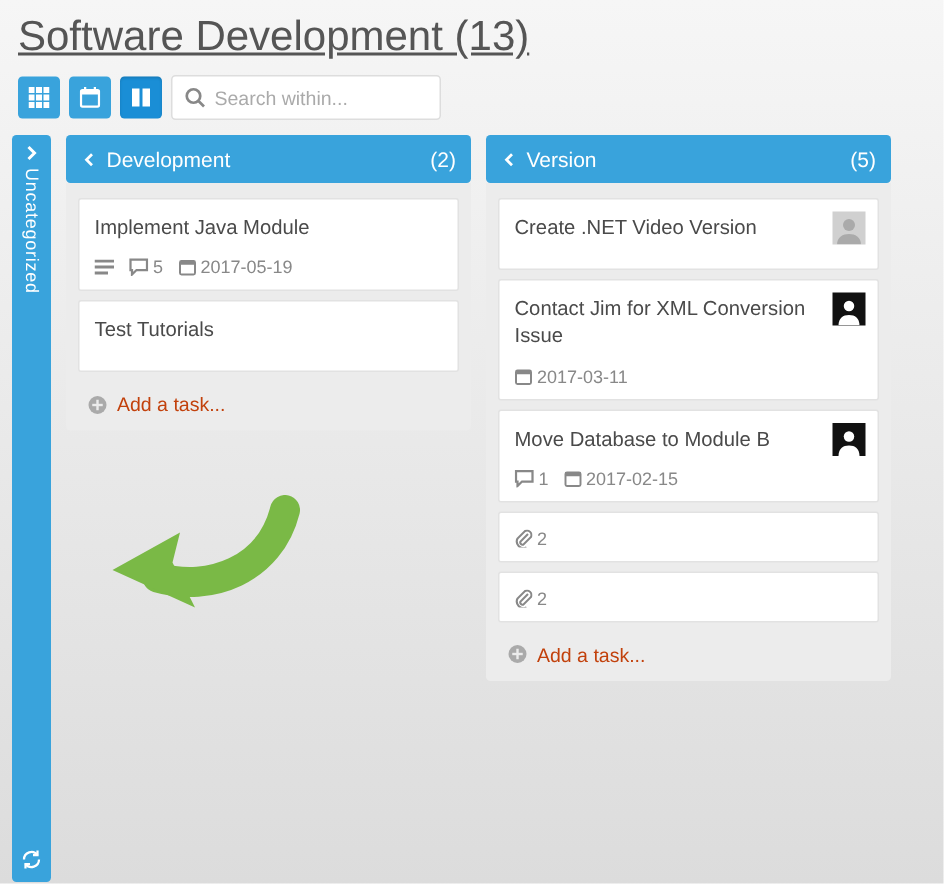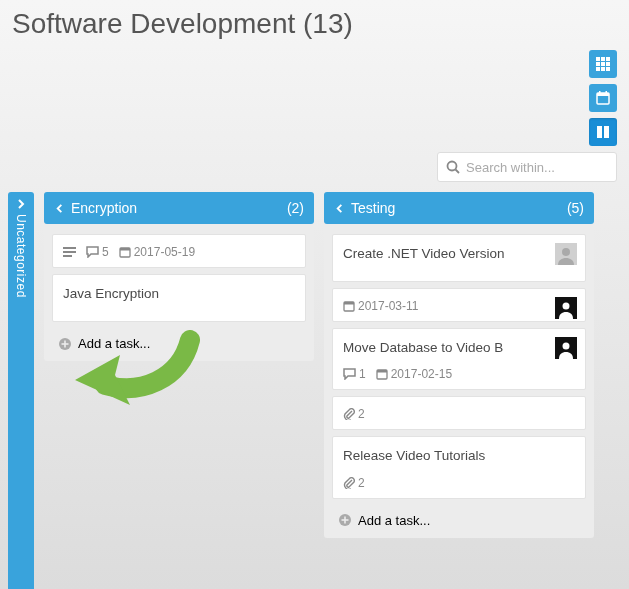--- a/index.html
+++ b/index.html
@@ -9,27 +9,27 @@
     width: 629px;
     height: 589px;
     overflow: hidden;
     color: #555;
   }
   .page-title {
     font-size: 28px;
     font-weight: 300;
     color: #555;
     padding: 8px 12px 10px 12px;
+    text-decoration: underline;
   }
   .toolbar {
     display: flex;
-    align-items: flex-end;
+    align-items: center;
     gap: 6px;
     padding: 0 12px 10px 12px;
-    flex-direction: column;
   }
   .view-btn {
     width: 28px; height: 28px;
     border: none;
     border-radius: 3px;
     background: #39a3dc;
     color: #fff;
     display: flex; align-items: center; justify-content: center;
     cursor: pointer;
   }
@@ -122,21 +122,21 @@
   .meta .item { display: flex; align-items: center; gap: 3px; }
   .avatar {
     position: absolute; top: 8px; right: 8px;
     width: 22px; height: 22px;
     background: #d0d0d0;
     display: flex; align-items: flex-end; justify-content: center;
     overflow: hidden;
   }
   .avatar.dark { background: #111; }
   .add-task {
-    color: #000000; font-size: 13px;
+    color: #c2410c; font-size: 13px;
     padding: 8px 6px 4px 6px;
     display: flex; align-items: center; gap: 6px;
     cursor: pointer;
   }
   .arrow-hint {
     position: absolute;
     left: 70px; top: 330px;
     pointer-events: none;
   }
 </style>
@@ -196,26 +196,27 @@
         <polyline points="3,13 3,10 6,10"></polyline>
       </svg>
   </div>
 
   <div class="column">
     <div class="col-head">
       <div class="left">
         <svg width="11" height="11" viewBox="0 0 12 12" fill="none" stroke="#fff" stroke-width="2">
             <polyline points="8,2 4,6 8,10"></polyline>
           </svg>
-        <span>Encryption</span>
+        <span>Development</span>
       </div>
       <span>(2)</span>
     </div>
     <div class="col-body">
       <div class="card">
+        <div class="card-title">Implement Java Module</div>
         <div class="meta">
           <span class="item">
               <svg width="13" height="11" viewBox="0 0 13 11" fill="#888">
                 <rect y="0" width="13" height="2"></rect>
                 <rect y="4" width="13" height="2"></rect>
                 <rect y="8" width="9" height="2"></rect>
               </svg>
             </span>
           <span class="item">
               <svg width="13" height="12" viewBox="0 0 13 12" fill="none" stroke="#888" stroke-width="1.5">
@@ -226,78 +227,79 @@
           <span class="item">
               <svg width="12" height="12" viewBox="0 0 12 12" fill="#888">
                 <rect x="1" y="2" width="10" height="9" rx="1" fill="none" stroke="#888" stroke-width="1.3"></rect>
                 <rect x="1" y="2" width="10" height="2.5"></rect>
               </svg>
               <span>2017-05-19</span>
             </span>
         </div>
       </div>
       <div class="card">
-        <div class="card-title">Java Encryption</div>
+        <div class="card-title">Test Tutorials</div>
       </div>
       <div class="add-task">
         <svg width="14" height="14" viewBox="0 0 14 14" fill="#aaa">
             <circle cx="7" cy="7" r="6"></circle>
             <rect x="6.2" y="3.5" width="1.6" height="7" fill="#ececec"></rect>
             <rect x="3.5" y="6.2" width="7" height="1.6" fill="#ececec"></rect>
           </svg>
         <span>Add a task...</span>
       </div>
     </div>
   </div>
 
   <div class="column">
     <div class="col-head">
       <div class="left">
         <svg width="11" height="11" viewBox="0 0 12 12" fill="none" stroke="#fff" stroke-width="2">
             <polyline points="8,2 4,6 8,10"></polyline>
           </svg>
-        <span>Testing</span>
+        <span>Version</span>
       </div>
       <span>(5)</span>
     </div>
     <div class="col-body">
       <div class="card">
         <div class="avatar">
             <svg width="20" height="20" viewBox="0 0 20 20" fill="#aaa">
               <circle cx="10" cy="7" r="4"></circle>
               <path d="M2 20c0-5 4-7 8-7s8 2 8 7z"></path>
             </svg>
           </div>
         <div class="card-title">Create .NET Video Version</div>
       </div>
       <div class="card">
         <div class="avatar dark">
             <svg width="20" height="20" viewBox="0 0 20 20" fill="#fff">
               <circle cx="10" cy="7" r="3.5"></circle>
               <path d="M3 20c0-5 3-7 7-7s7 2 7 7z"></path>
             </svg>
           </div>
+        <div class="card-title">Contact Jim for XML Conversion Issue</div>
         <div class="meta">
           <span class="item">
               <svg width="12" height="12" viewBox="0 0 12 12" fill="#888">
                 <rect x="1" y="2" width="10" height="9" rx="1" fill="none" stroke="#888" stroke-width="1.3"></rect>
                 <rect x="1" y="2" width="10" height="2.5"></rect>
               </svg>
               <span>2017-03-11</span>
             </span>
         </div>
       </div>
       <div class="card">
         <div class="avatar dark">
             <svg width="20" height="20" viewBox="0 0 20 20" fill="#fff">
               <circle cx="10" cy="7" r="3.5"></circle>
               <path d="M3 20c0-5 3-7 7-7s7 2 7 7z"></path>
             </svg>
           </div>
-        <div class="card-title">Move Database to Video B</div>
+        <div class="card-title">Move Database to Module B</div>
         <div class="meta">
           <span class="item">
               <svg width="13" height="12" viewBox="0 0 13 12" fill="none" stroke="#888" stroke-width="1.5">
                 <path d="M1 1h11v7H5l-3 3V8H1z"></path>
               </svg>
               <span>1</span>
             </span>
           <span class="item">
               <svg width="12" height="12" viewBox="0 0 12 12" fill="#888">
                 <rect x="1" y="2" width="10" height="9" rx="1" fill="none" stroke="#888" stroke-width="1.3"></rect>
@@ -311,21 +313,20 @@
         <div class="meta">
           <span class="item">
               <svg width="12" height="12" viewBox="0 0 12 12" fill="none" stroke="#888" stroke-width="1.4">
                 <path d="M9 3L4 8a1.5 1.5 0 002 2l5-5a3 3 0 00-4-4L2 6a4.5 4.5 0 006 6"></path>
               </svg>
               <span>2</span>
             </span>
         </div>
       </div>
       <div class="card">
-        <div class="card-title">Release Video Tutorials</div>
         <div class="meta">
           <span class="item">
               <svg width="12" height="12" viewBox="0 0 12 12" fill="none" stroke="#888" stroke-width="1.4">
                 <path d="M9 3L4 8a1.5 1.5 0 002 2l5-5a3 3 0 00-4-4L2 6a4.5 4.5 0 006 6"></path>
               </svg>
               <span>2</span>
             </span>
         </div>
       </div>
       <div class="add-task">

